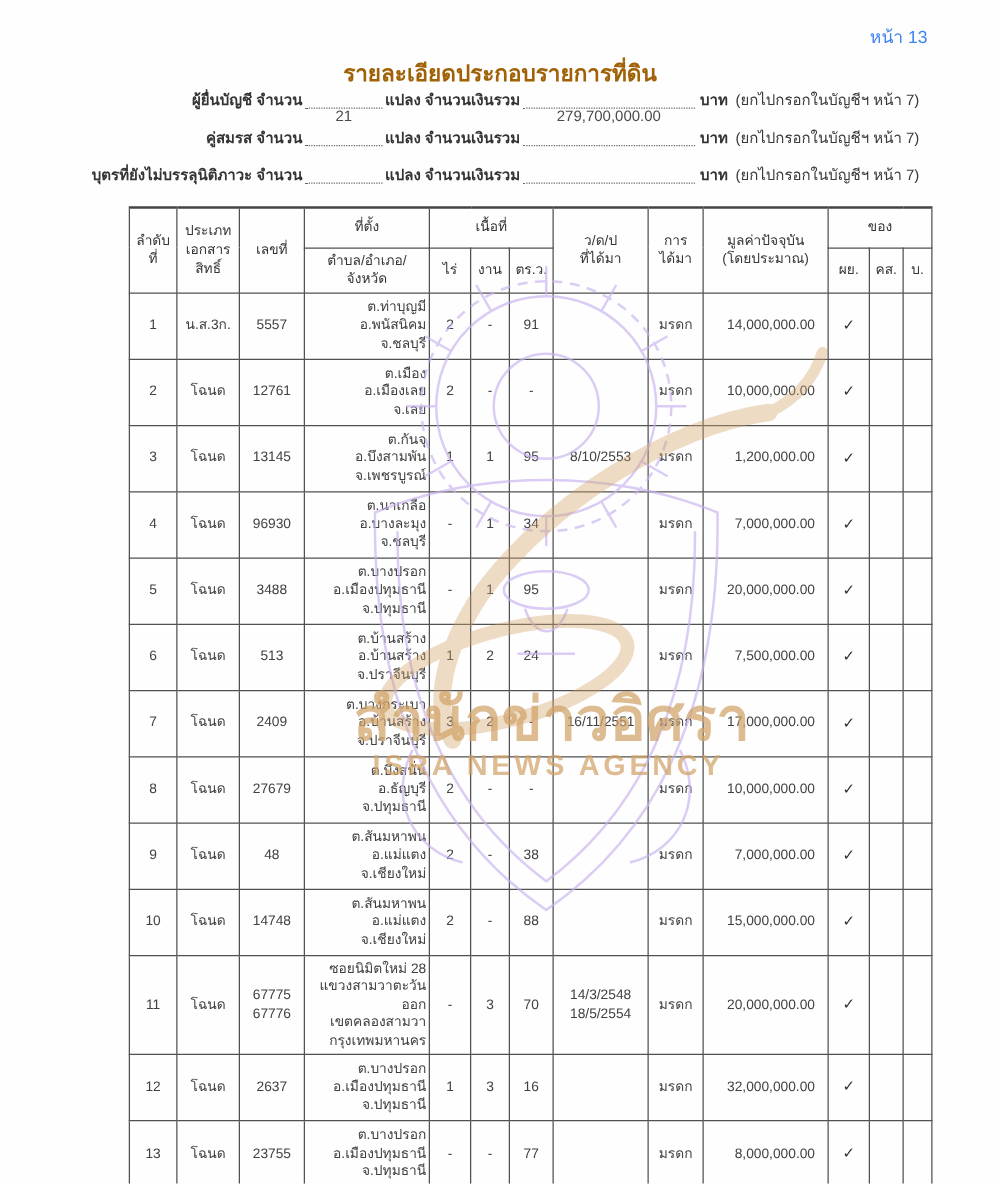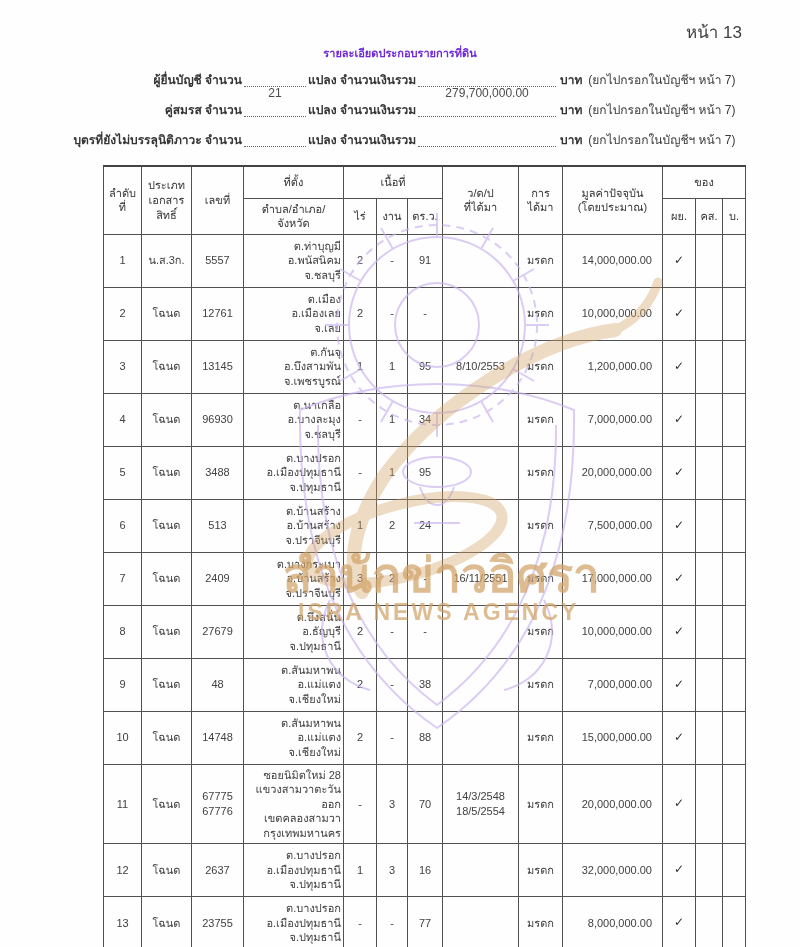--- a/index.html
+++ b/index.html
@@ -9,25 +9,25 @@
   }
   .page {
     position:relative;
     width:800px; height:947px;
     background:#fefefe;
     color:#3c3c3c;
     overflow:hidden;
   }
   .page-label {
     position:absolute; top:18px; right:58px;
-    font-size:17px; color:#404040;
+    font-size:14px; color:#3b82f6;
   }
   .doc-title {
     position:absolute; top:44px; left:0; width:100%;
-    text-align:center; font-size:11px; font-weight:bold; color:#6d28d9;
+    text-align:center; font-size:18px; font-weight:bold; color:#a16207;
   }
   .summary { position:absolute; top:70px; left:0; width:782px; }
   .summary-line {
     display:flex; 
     height:30px; font-size:12px; color:#343434;
   }
   .summary-label { width:242px; text-align:right; font-weight:bold; white-space:nowrap; }
   .dotfield {
     border-bottom:1.5px dotted #666;
     text-align:center; font-size:12px; color:#4a4a4a;

